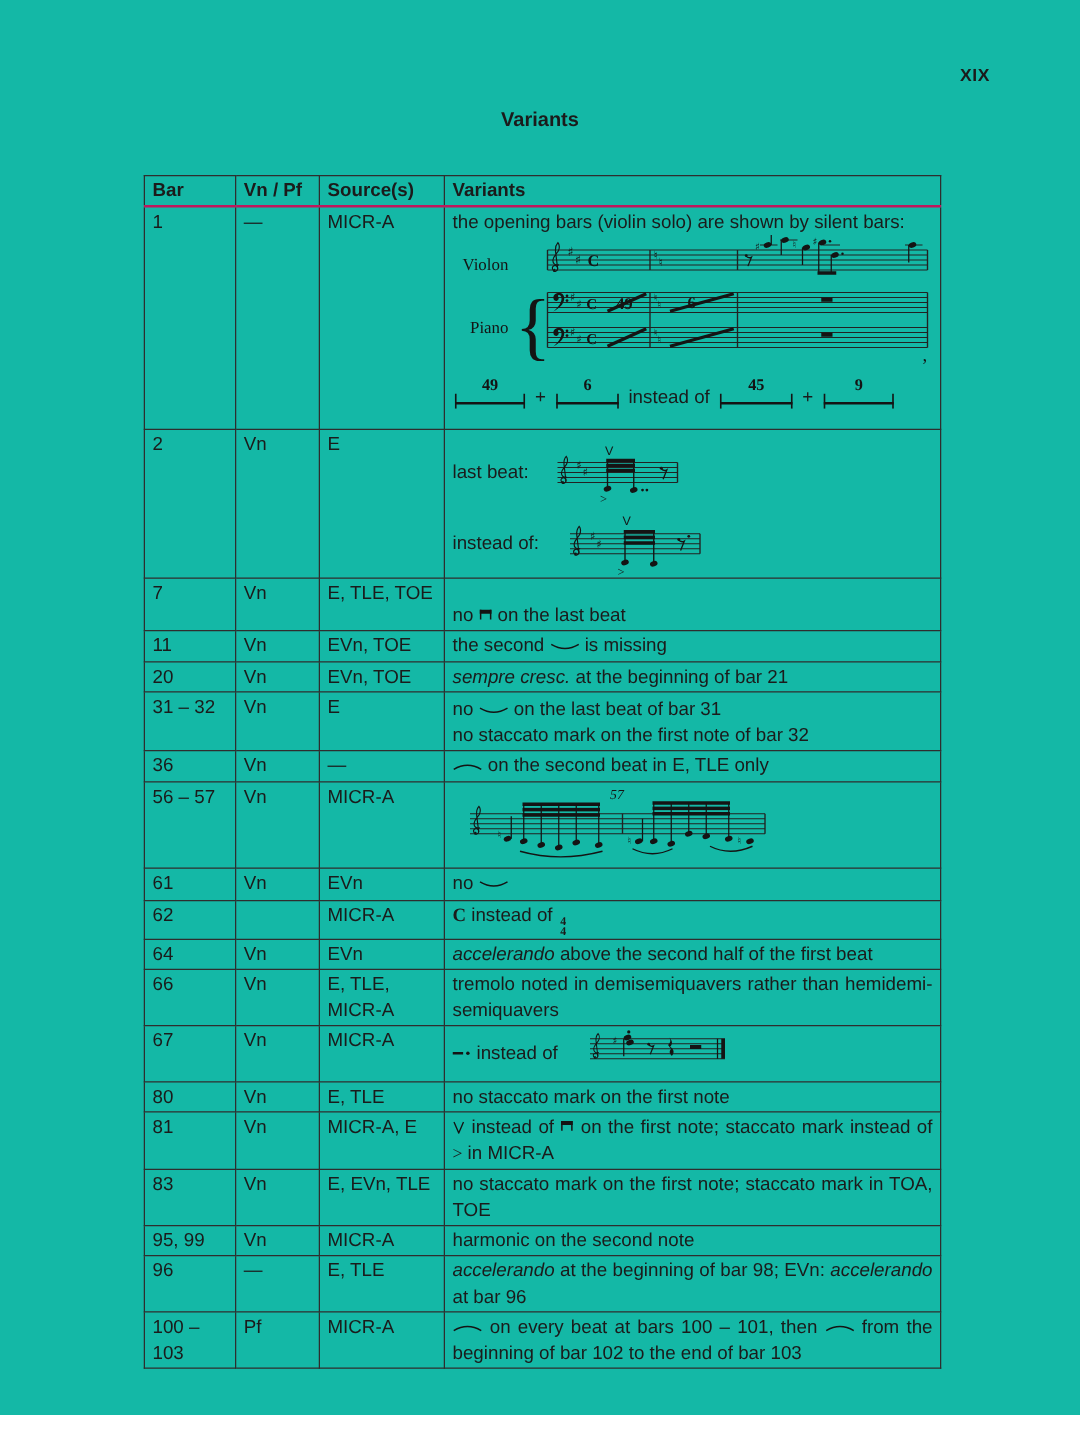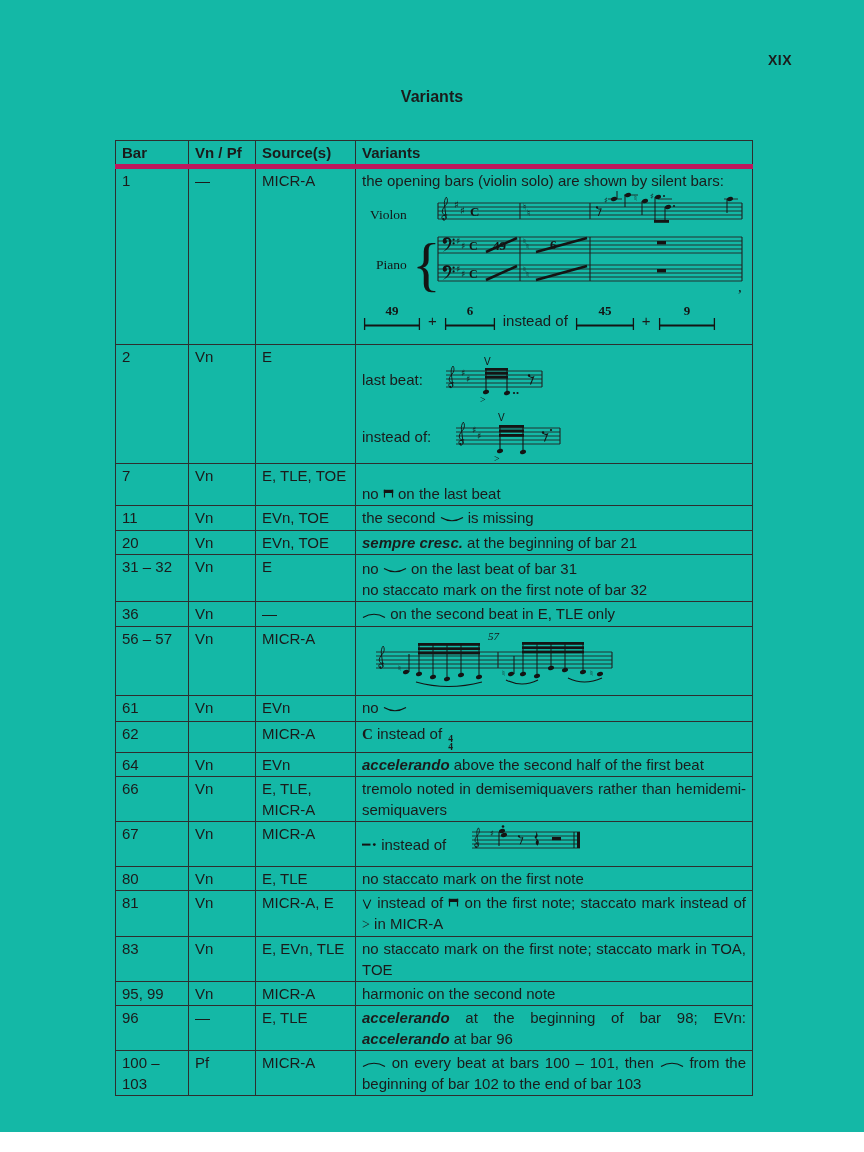--- a/index.html
+++ b/index.html
@@ -5,23 +5,23 @@
   html,body{margin:0;padding:0;background:#ffffff;}
   .page{position:relative;width:864px;height:1132px;background:#14b8a6;
         font-family:"Liberation Sans",sans-serif;color:#1b1b1b;overflow:hidden;}
   .pageno{position:absolute;top:52px;right:72px;font-weight:bold;font-size:14px;letter-spacing:.5px;}
   .title{position:absolute;top:88px;left:0;width:864px;text-align:center;
          font-size:16px;font-weight:bold;margin:0;}
   table.variants{position:absolute;left:115px;top:140px;width:637px;
          border-collapse:collapse;table-layout:fixed;}
   .variants th,.variants td{border:1px solid #2e2e2e;vertical-align:top;
          padding:1px 6px;font-size:15px;line-height:21px;text-align:left;}
-  .variants th{font-weight:bold;border-bottom:5px solid #be185d;height:19px;}
+  .variants th{font-weight:bold;border-bottom:2px solid #be185d;height:19px;}
   .rm{margin:0;text-align:justify;}
-  .it{font-style:italic;font-weight:bold;}
+  .it{font-style:italic;}
   .flexline{display:flex;align-items:center;margin:0;}
   svg.sym{display:inline-block;vertical-align:-1px;}
   svg.sym.db{vertical-align:1px;}
   .ct{font-family:"Liberation Serif",serif;font-weight:bold;font-size:15px;}
   .frac{display:inline-flex;flex-direction:column;align-items:center;
         font-family:"Liberation Serif",serif;font-weight:bold;font-size:9.5px;
         line-height:8px;vertical-align:-3px;margin-left:2px;}
   .acc{font-family:"Liberation Serif",serif;font-size:14px;}
   .brk-row{display:flex;align-items:flex-end;gap:6px;margin:3px 0 0 0;}
   .brk-row .word{line-height:17px;padding-bottom:1px;}

